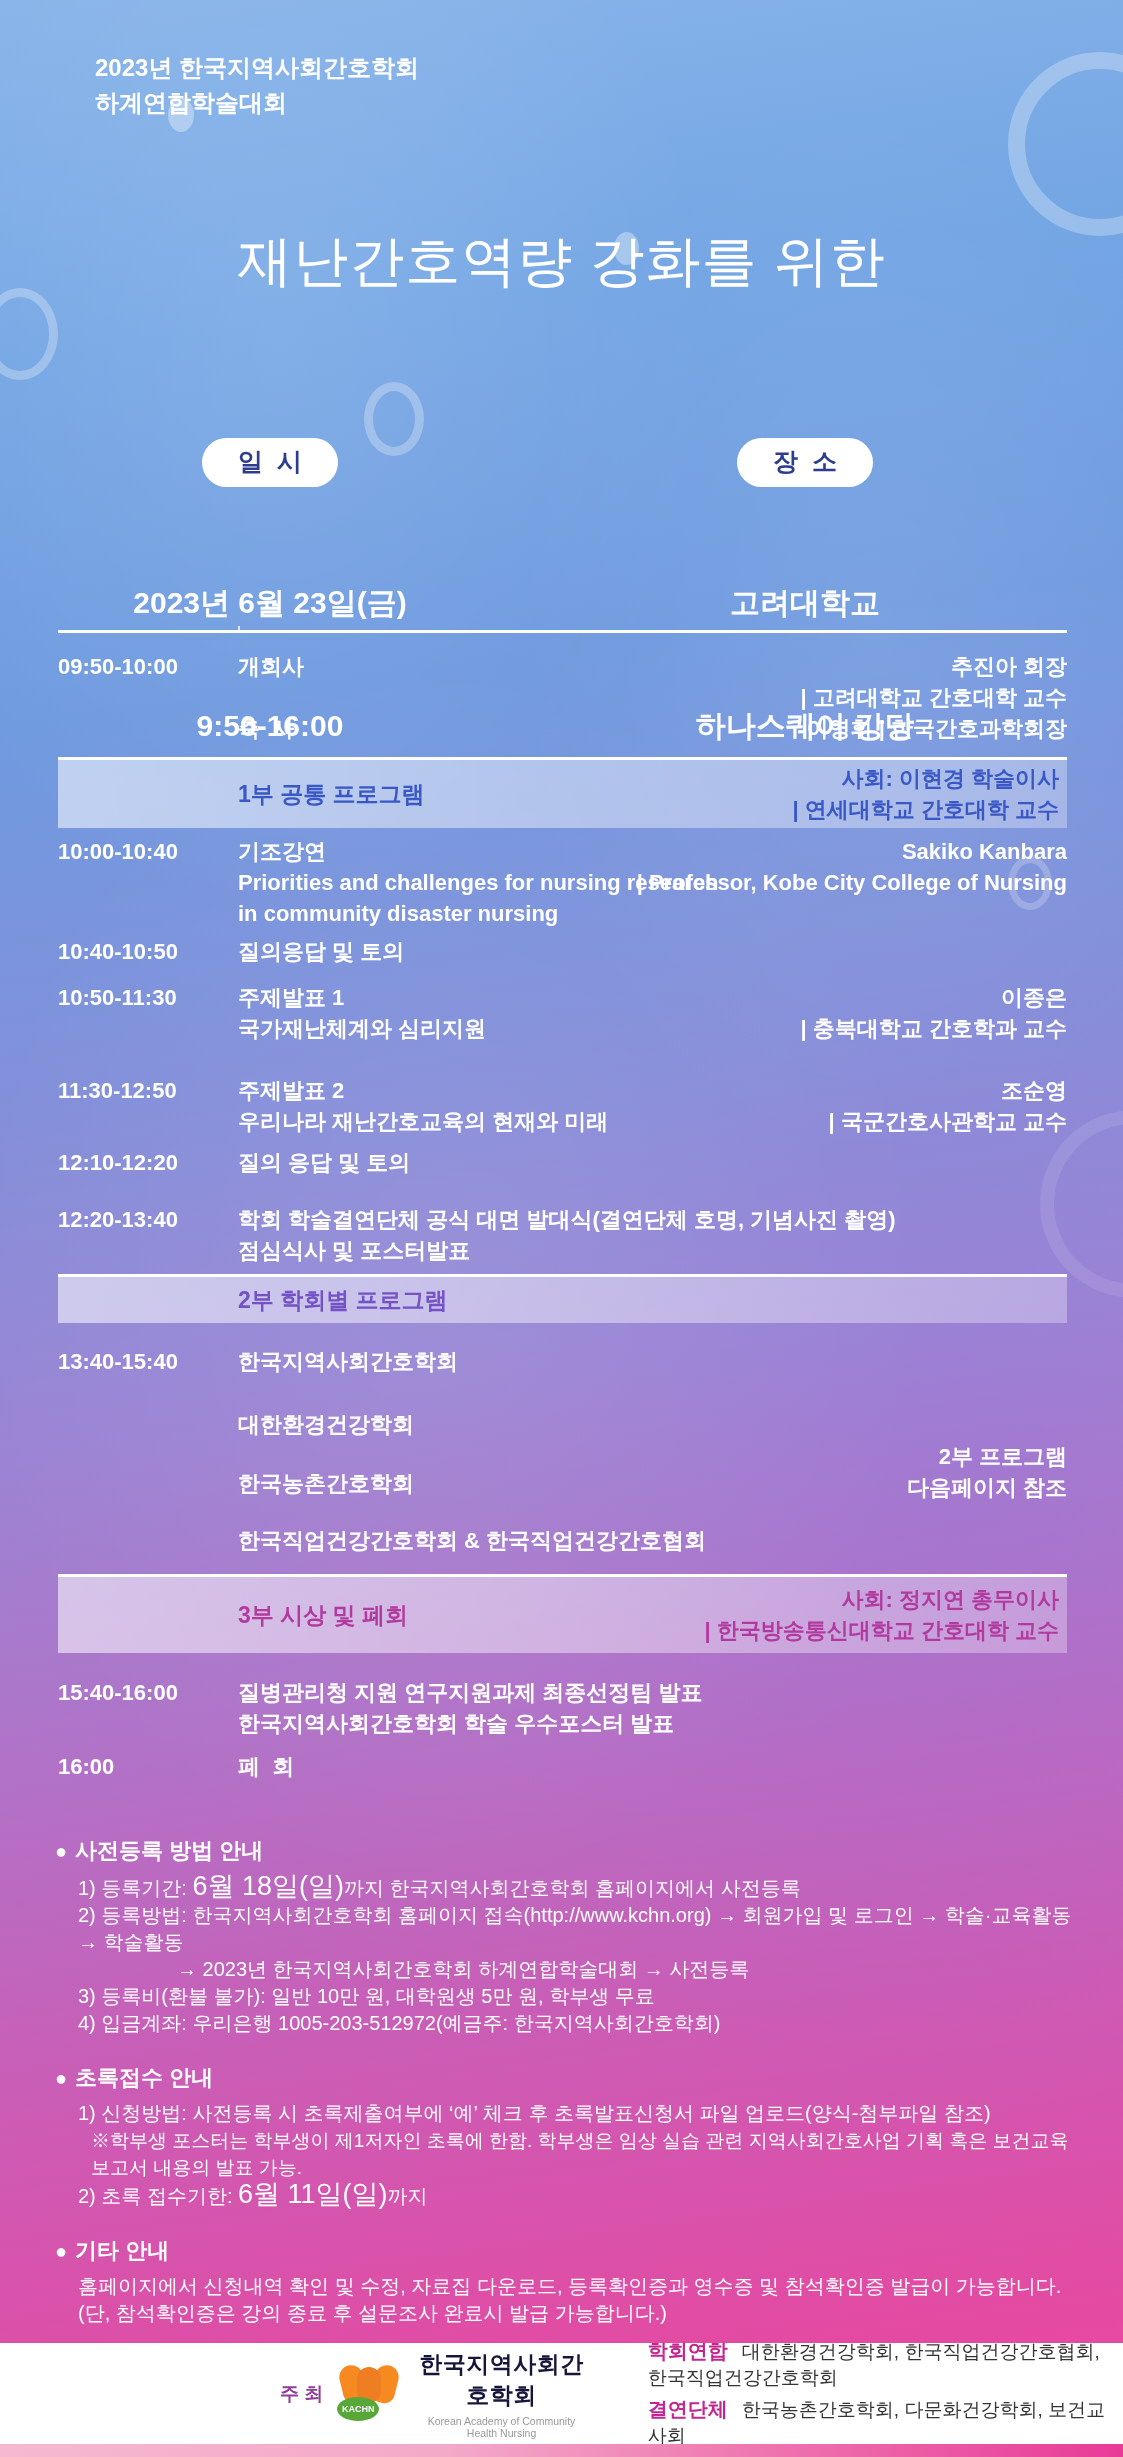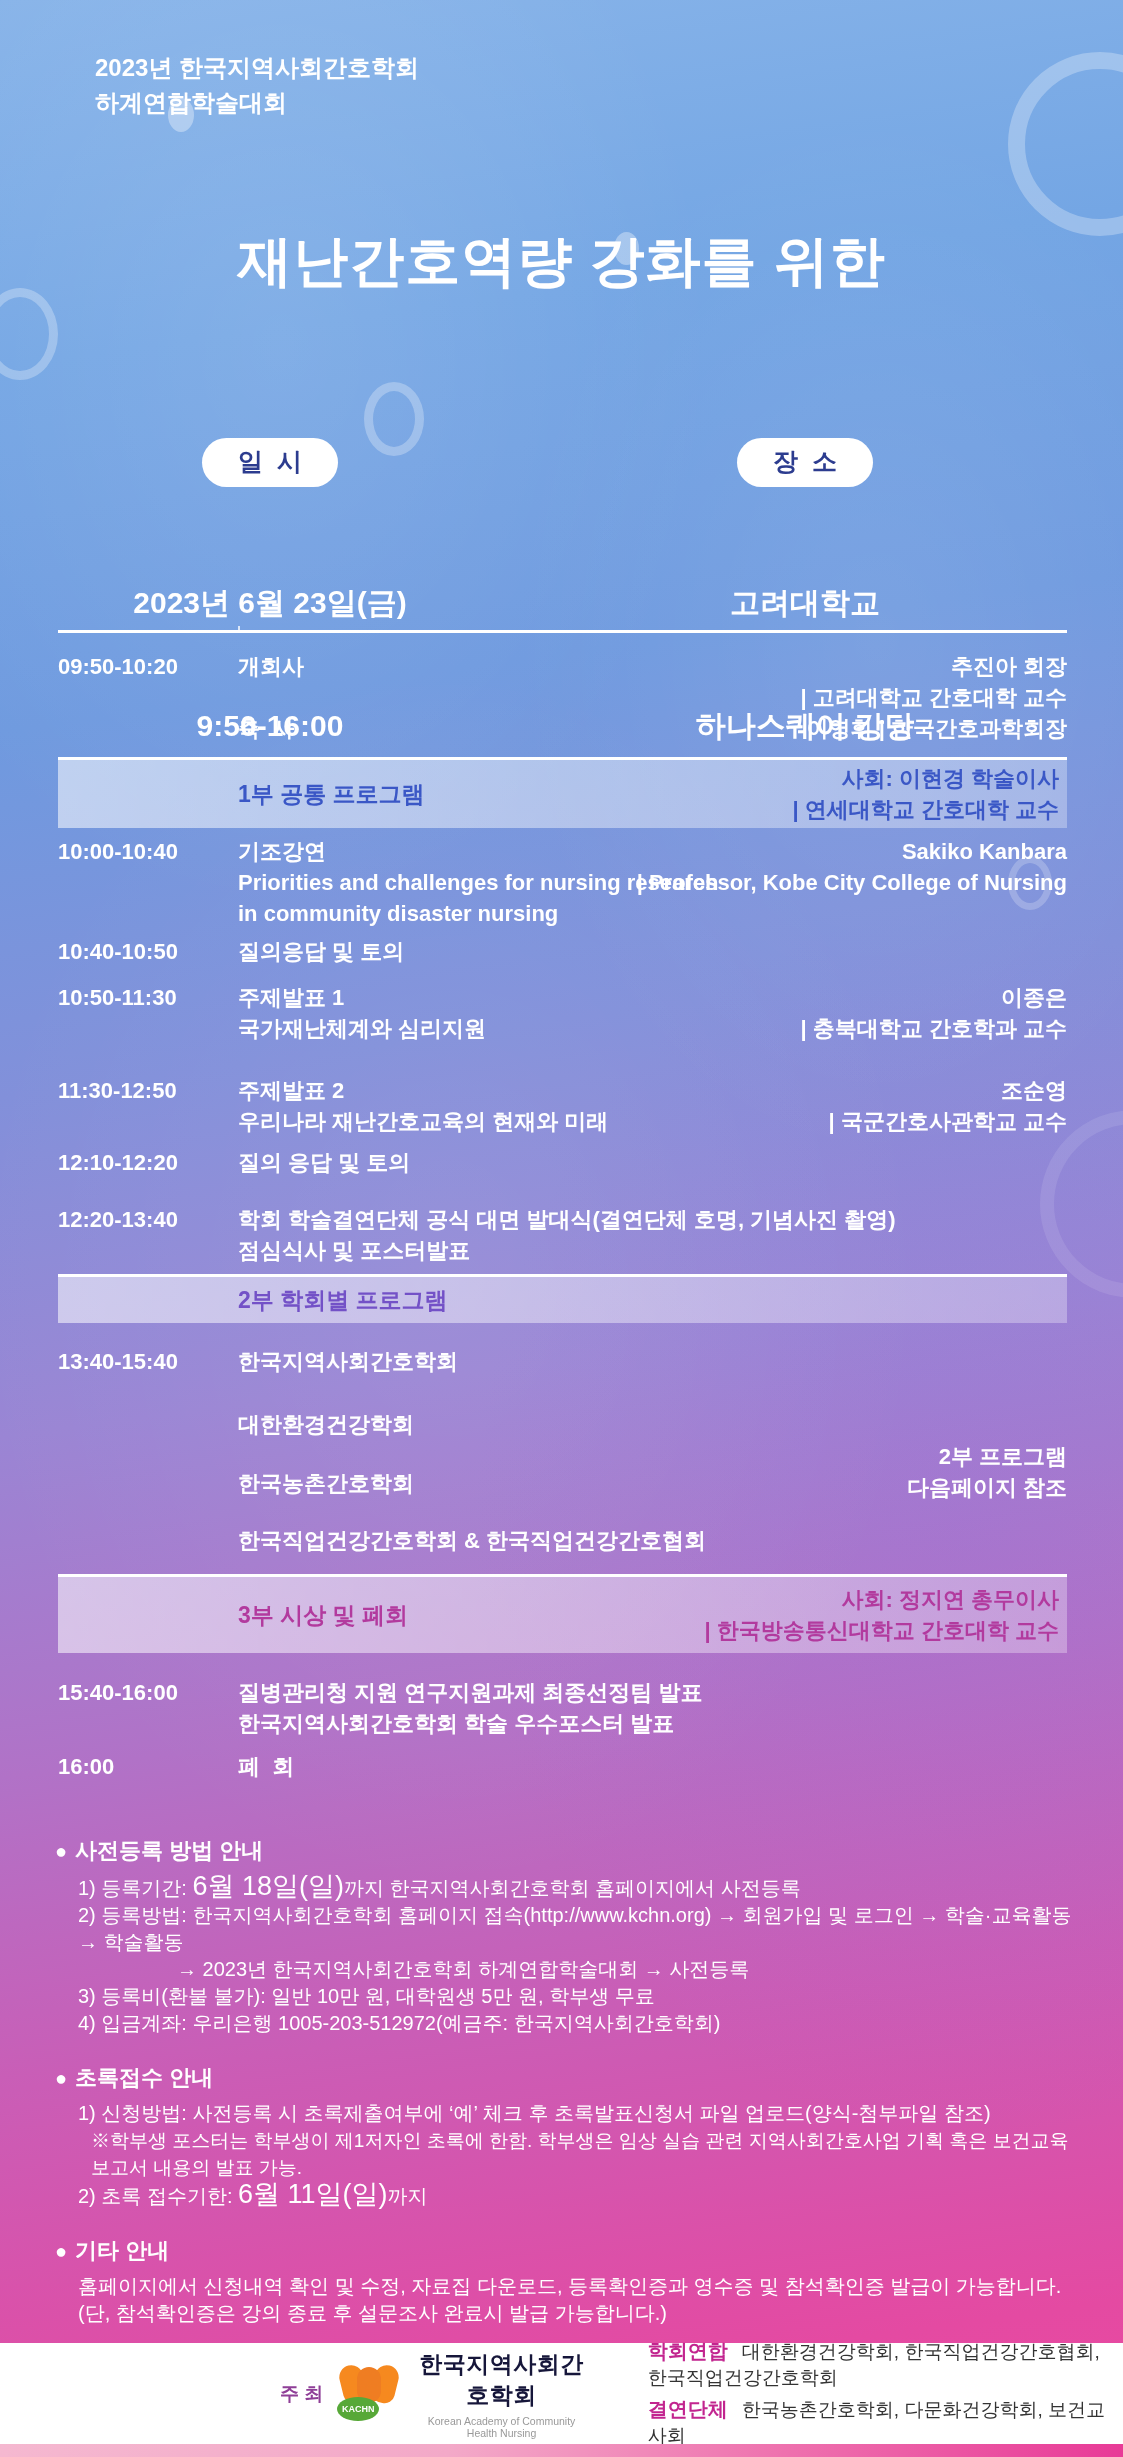--- a/index.html
+++ b/index.html
@@ -16,21 +16,21 @@
       radial-gradient(ellipse 700px 900px at 40% 52%, rgba(255,255,255,0.06), transparent 70%),
       radial-gradient(ellipse 700px 900px at 85% 62%, rgba(140,100,230,0.12), transparent 70%),
       linear-gradient(172deg,#88b4e9 0%,#74a6e4 14%,#6f9adf 28%,#8290da 42%,#9a85d4 55%,#b172c7 68%,#ca5db6 80%,#e44aa2 94%,#ed48a0 100%);
   }
   .decor{position:absolute;border-radius:50%;}
   .decor.fill{background:rgba(255,255,255,0.35);}
   .decor.ring{background:transparent;border-style:solid;border-color:rgba(255,255,255,0.28);}
   
   .top-header{position:absolute;left:95px;top:50px;color:#fff;font-size:24px;font-weight:bold;line-height:35px;}
   .main-title{position:absolute;top:226px;left:0;right:0;text-align:center;color:#fff;
-    font-size:55px;font-weight:bold;line-height:71px;letter-spacing:1px;}
+    font-size:55px;font-weight:normal;line-height:71px;letter-spacing:1px;}
   
   .meta-row{position:absolute;top:438px;left:0;right:0;display:flex;justify-content:space-between;
     padding:0 108px 0 60px;}
   .meta-col{text-align:center;min-width:420px;}
   .badge{display:inline-block;background:#fff;color:#2c3c8f;font-weight:bold;font-size:25px;
     padding:7px 36px 9px 36px;border-radius:26px;white-space:pre;}
   .meta-text{margin-top:13px;font-size:30px;font-weight:bold;color:#fff;line-height:41px;white-space:pre;}
   
   .schedule{position:absolute;top:630px;left:58px;width:1009px;}
   .topline{height:3px;background:#fff;position:relative;}
@@ -116,21 +116,21 @@
       <div>고려대학교</div>
       <div>하나스퀘어 강당</div>
     </div>
   </div>
 </div>
 
 <div class="schedule">
   <div class="topline"></div>
 
   <div class="srow" style="margin-top:18px;">
-    <div class="time">09:50-10:20</div>
+    <div class="time">09:50-10:00</div>
     <div class="lines">
         <div>개회사</div>
       </div>
     <div class="right">
       <div>추진아 회장</div>
       <div>| 고려대학교 간호대학 교수</div>
     </div>
   </div>
 
   <div class="srow" style="margin-top:31px;">

